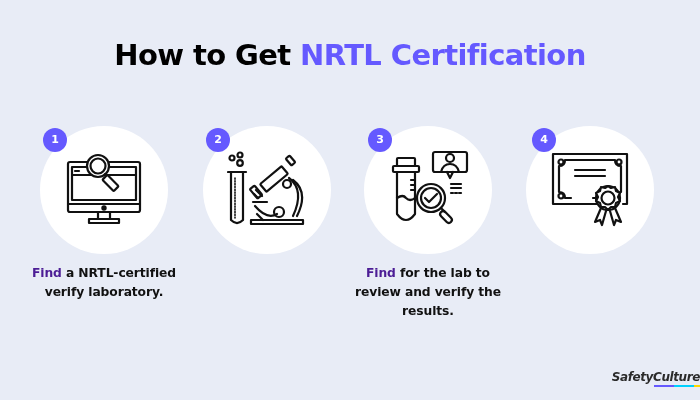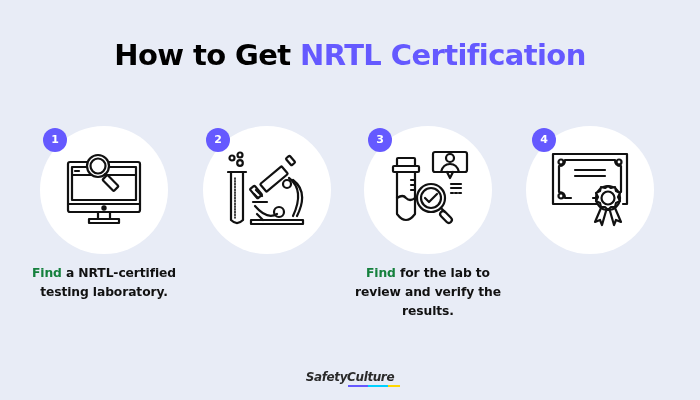--- a/index.html
+++ b/index.html
@@ -61,28 +61,28 @@
       top: 264px;
       width: 162px;
       text-align: center;
       font-family: "DejaVu Sans", sans-serif;
       font-weight: bold;
       font-size: 12.3px;
       line-height: 19px;
       color: #111;
       letter-spacing: -0.1px;
     }
-    .desc .hl { color: #15803d; }
+    .desc .hl { color: #4c1d95; }
 
     .logo {
       position: absolute;
       top: 366px;
       left: 0;
       width: 700px;
-      text-align: center;
+      text-align: right;
     }
     .logo-text {
       display: inline-block;
       position: relative;
       font-family: "DejaVu Sans", sans-serif;
       font-weight: bold;
       font-style: italic;
       font-size: 12px;
       letter-spacing: -0.4px;
       color: #2a2a2a;
@@ -120,21 +120,21 @@
       <path d="M34 62 L34 69 L46 69 L46 62"></path>
       <rect x="25" y="69" width="30" height="4"></rect>
 
       <circle cx="34" cy="16" r="11" fill="#fff"></circle>
       <circle cx="34" cy="16" r="7.5"></circle>
       <path d="M41 24 L44 27"></path>
       <rect x="43" y="25" width="7" height="16" rx="1" transform="rotate(-45 46.5 33)" fill="#fff"></rect>
     </svg>
   </div>
   <div class="desc" style="left:0;">
-    <span class="hl">Find</span><span> a NRTL-certified testing laboratory.</span>
+    <span class="hl">Find</span><span> a NRTL-certified verify laboratory.</span>
   </div>
 </div>
 
 <div class="step" style="left:185px;">
   <div class="circle" style="left:18px;"></div>
   <div class="badge" style="left:21px; top:128px;">2</div>
   <div class="icon" style="left:42px; top:150px;">
     <svg viewBox="0 0 80 80" fill="none" stroke="#111" stroke-width="2.2" stroke-linejoin="round" stroke-linecap="round">
 
       <circle cx="5" cy="8" r="2.5"></circle>

